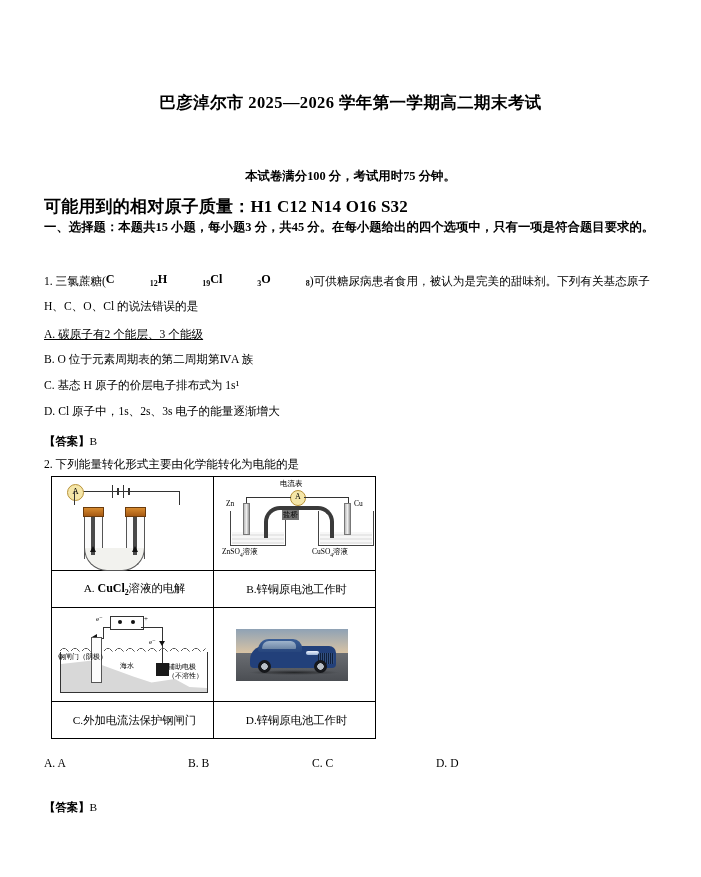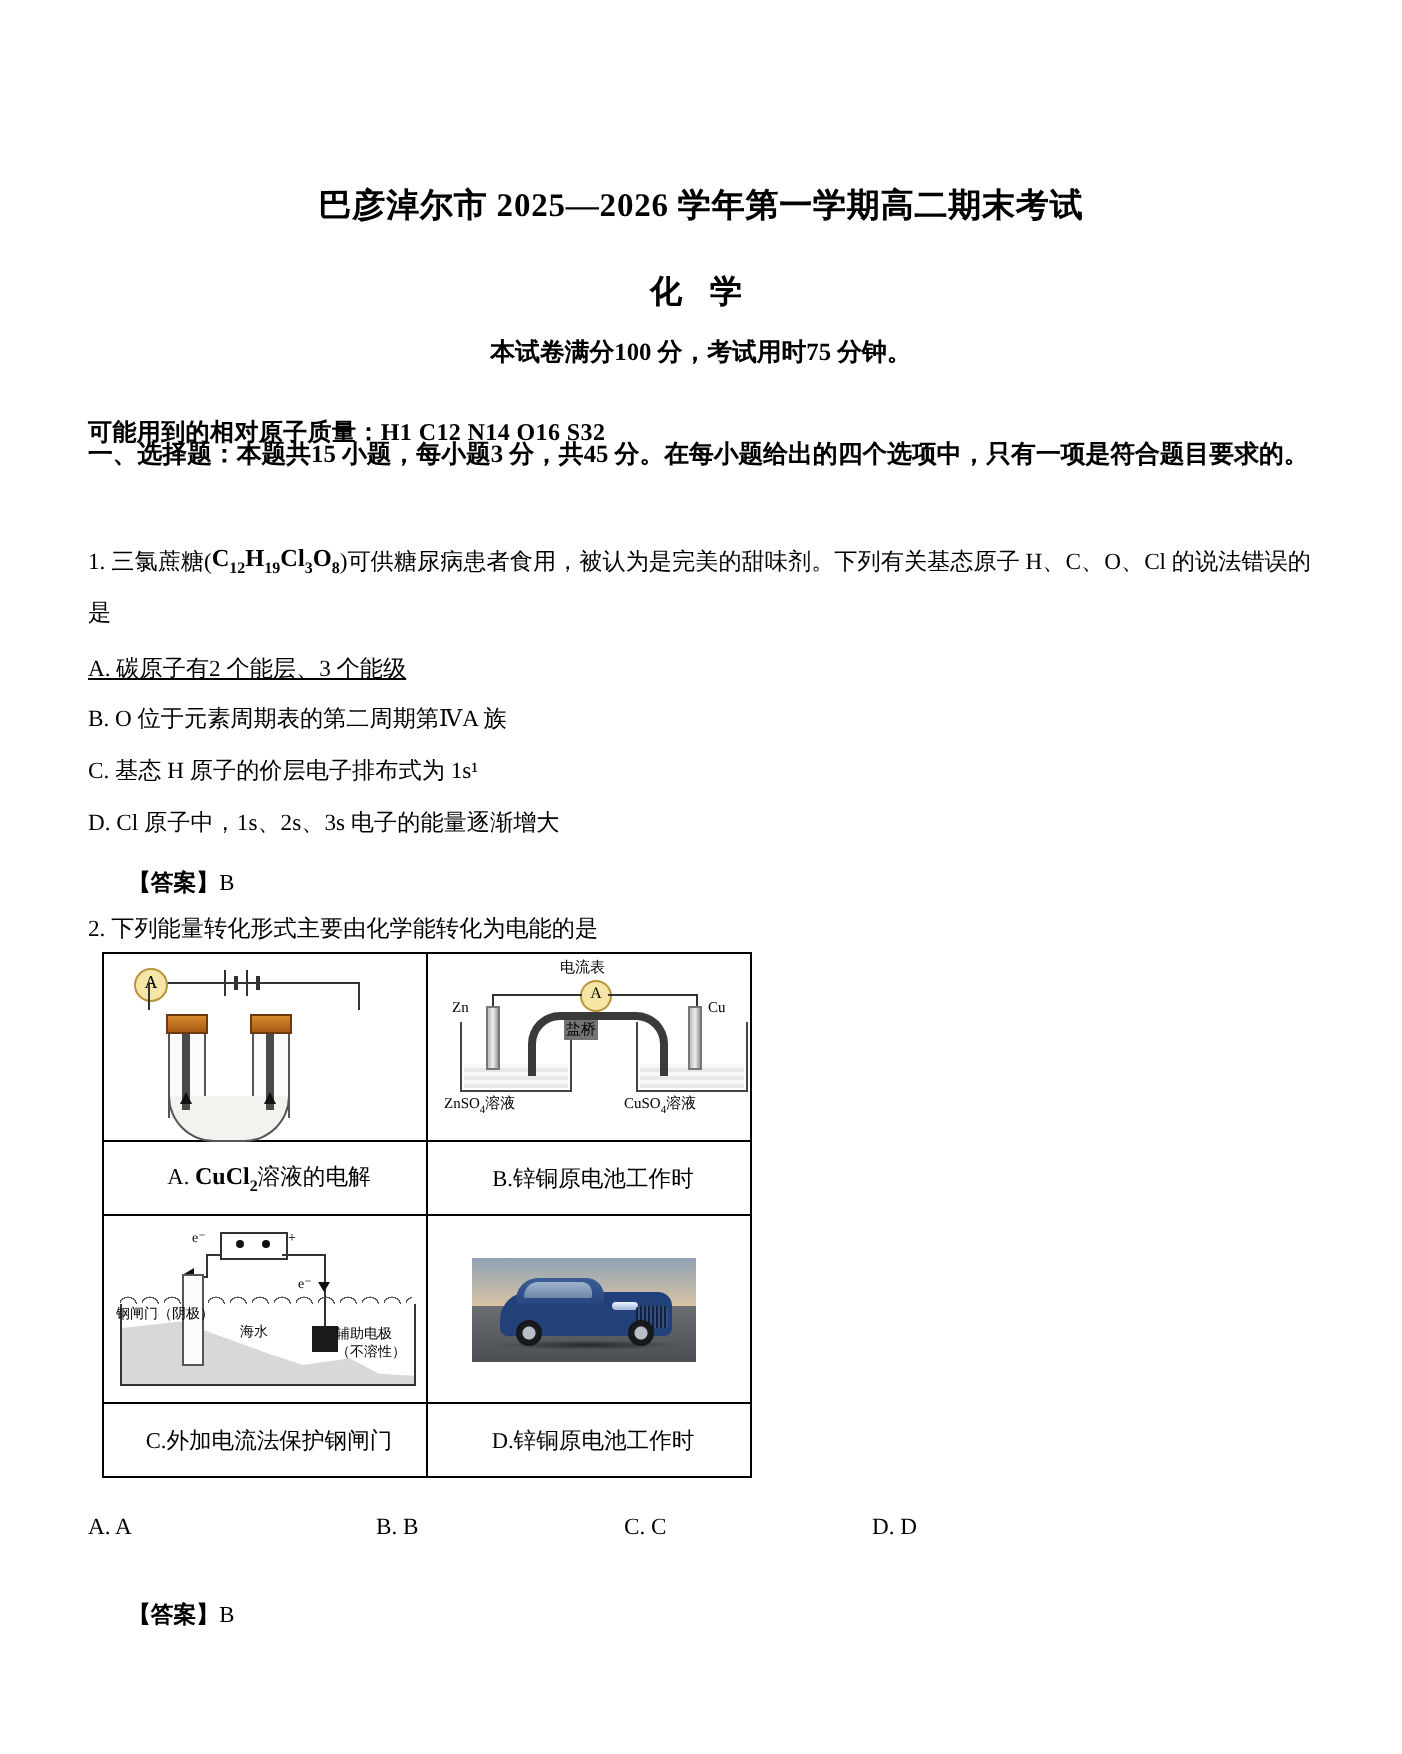--- a/index.html
+++ b/index.html
@@ -43,22 +43,22 @@
   .exam-info {
     position: absolute;
     left: 0; top: 168px;
     width: 701px;
     text-align: center;
     font-size: 12.4px;
     font-weight: bold;
   }
   .atomic-mass {
     position: absolute;
-    left: 44px; top: 208px;
-    font-size: 12px;
+    left: 44px; top: 195px;
+    font-size: 17px;
     font-weight: bold;
     letter-spacing: 0.2px;
   }
   .section-head {
     position: absolute;
     left: 44px; top: 217px;
     width: 614px;
     font-size: 12.4px;
     font-weight: bold;
     line-height: 21px;
@@ -71,20 +71,21 @@
     line-height: 23px;
   }
   .formula {
     font-weight: bold;
     font-size: 12.2px;
     vertical-align: 1.5px;
   }
   .formula sub {
     font-size: 8px;
     font-weight: bold;
+    margin-left: 35px;
   }
   .opt {
     position: absolute;
     left: 44px;
     font-size: 11.6px;
     white-space: nowrap;
   }
   .opt-a { top: 327px; text-decoration: underline; }
   .opt-b { top: 352px; }
   .opt-c { top: 378px; }
@@ -92,21 +93,21 @@
   .answer1 {
     position: absolute;
     left: 44px; top: 434px;
     font-size: 11.4px;
   }
   .answer2 {
     position: absolute;
     left: 44px; top: 800px;
     font-size: 11.4px;
   }
-  .ans-label { font-weight: bold; margin-left: 20px; }
+  .ans-label { font-weight: bold; }
   .q2-stem {
     position: absolute;
     left: 44px; top: 457px;
     font-size: 11.6px;
   }
   
   .q2-table {
     position: absolute;
     left: 51px; top: 476px;
     width: 325px;
@@ -345,21 +346,20 @@
     position:absolute; left: 12px; top: 41px; width: 92px; height: 5px;
     background: radial-gradient(ellipse at center, rgba(0,0,0,.55), rgba(0,0,0,0) 70%);
   }
 </style>
 </head>
 <body>
 
 <div class="page">
 
   <div class="doc-title">巴彦淖尔市 2025—2026 学年第一学期高二期末考试</div>
-  <div class="subject">化 学</div>
   <div class="exam-info">本试卷满分100 分，考试用时75 分钟。</div>
   <div class="atomic-mass">可能用到的相对原子质量：H1   C12   N14   O16   S32</div>
   <div class="section-head">一、选择题：本题共15 小题，每小题3 分，共45 分。在每小题给出的四个选项中，只有一项是符合题目要求的。</div>
 
   <div class="q1-stem">
     <span>1.</span>
     <span>三氯蔗糖(</span><span class="formula">C<sub>12</sub>H<sub>19</sub>Cl<sub>3</sub>O<sub>8</sub></span><span>)可供糖尿病患者食用，被认为是完美的甜味剂。下列有关基态原子 H、C、O、Cl 的说法错误的是</span>
   </div>
 
   <div class="opt opt-a">A. 碳原子有2 个能层、3 个能级</div>

